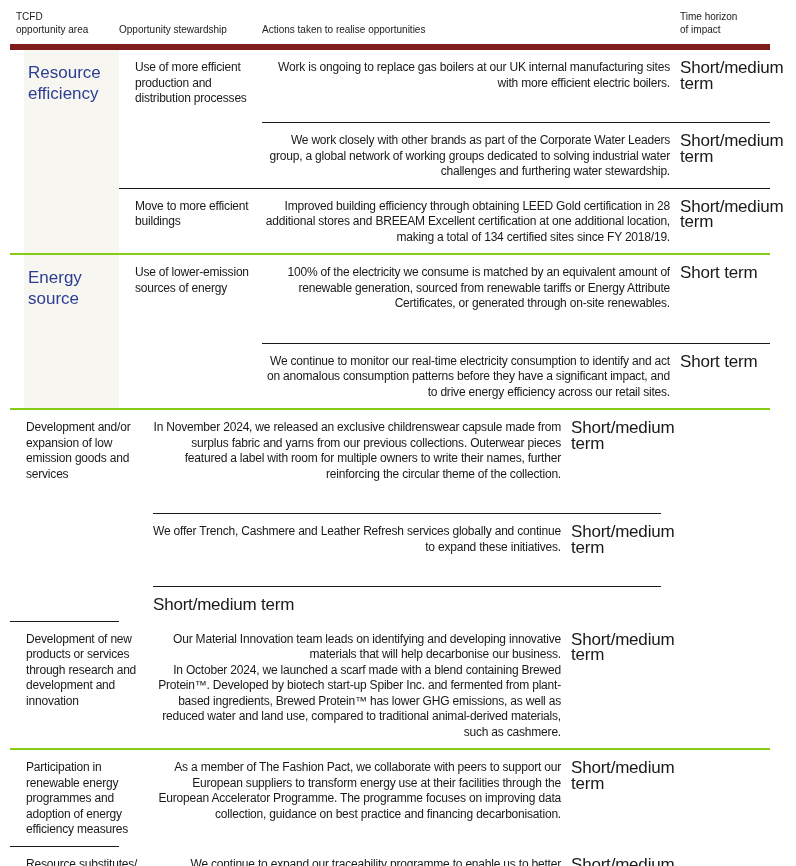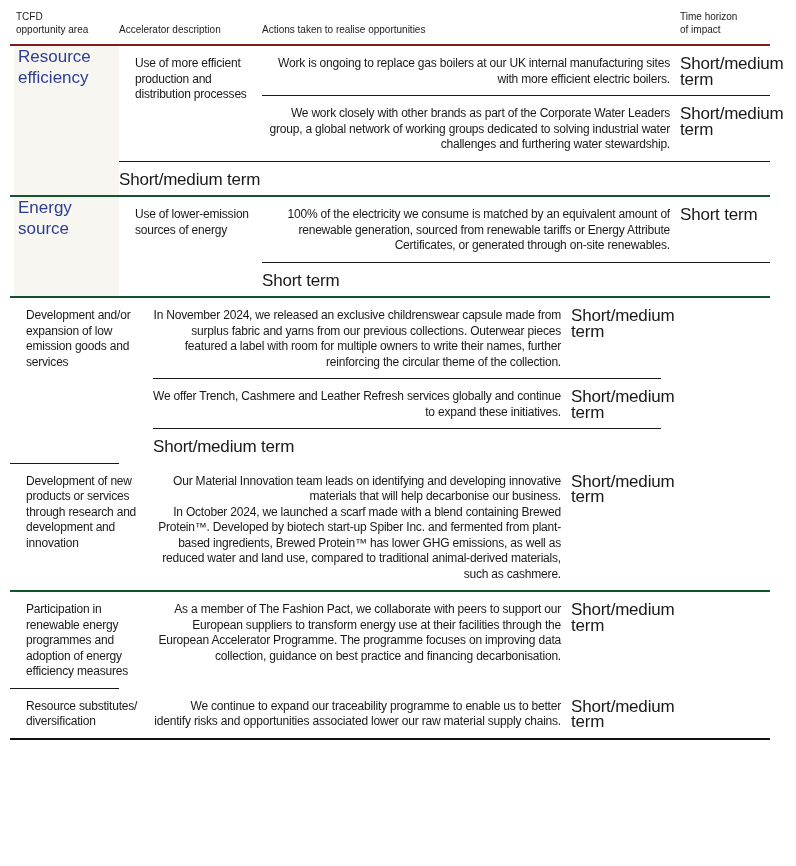--- a/index.html
+++ b/index.html
@@ -7,66 +7,66 @@
     width:796px;height:866px;background:#ffffff;overflow:hidden;
     font-family:"Liberation Sans","DejaVu Sans",sans-serif;
     color:#191919;
     -webkit-font-smoothing:antialiased;
   }
   .table{margin-left:10px;width:760px;}
   
   .header-row{
     display:grid;grid-template-columns:109px 143px 418px 90px;
     align-items:end;padding-top:10px;padding-bottom:8px;
-    border-bottom:2px solid #7f1d1d;
+    border-bottom:6px solid #7f1d1d;
   }
   .hcell{
     font-size:10px;line-height:13px;letter-spacing:0;color:#1a1a1a;
     white-space:pre-line;
   }
   .hcell.c1{padding-left:6px;}
   
   .section{display:grid;grid-template-columns:109px 1fr;}
-  .section + .section{border-top:2px solid #14532d;}
+  .section + .section{border-top:2px solid #84cc16;}
   .table{border-bottom:2px solid #111111;}
   .area-cell{
-    margin-left:4px;background:var(--col1-bg,#f8f6f1);
-    padding:0 4px 8px 4px;
+    margin-left:14px;background:var(--col1-bg,#f8f6f1);
+    padding:12px 4px 8px 4px;
     color:var(--area-color,#2b3e92);
     font-size:17px;line-height:21px;letter-spacing:0;
     white-space:pre-line;
   }
   .group{display:grid;grid-template-columns:143px 1fr;}
   .group + .group{border-top:1px solid #1a1a1a;}
   .desc-cell{
     padding:10px 8px 8px 16px;
     font-size:12px;line-height:15.5px;letter-spacing:-0.2px;
     white-space:pre-line;
   }
   .action-row{display:grid;grid-template-columns:418px 90px;}
-  .action-row + .action-row{border-top:1px solid #1a1a1a;}
+  .action-row + .action-row{border-top:1px solid #1a1a1a;margin-top:23px;}
   .action-text{
     padding:10px 10px 8px 0;
     font-size:12px;line-height:15.5px;letter-spacing:-0.2px;
     white-space:pre-line;
     text-align:right;
   }
   .horizon-cell{
     padding:10px 0 8px 0;
     font-size:17px;line-height:15.5px;letter-spacing:-0.2px;
   }
 </style>
 </head>
 <body style="--area-color: #2b3e92; --col1-bg: #f8f6f1;">
 
 <div class="table">
   <div class="header-row">
     <div class="hcell c1">TCFD
 opportunity area</div>
-    <div class="hcell">Accelerator description</div>
+    <div class="hcell">Opportunity stewardship</div>
     <div class="hcell">Actions taken to realise opportunities</div>
     <div class="hcell">Time horizon
 of impact</div>
   </div>
   <div>
       <div class="section">
         <div class="area-cell">Resource
 efficiency</div>
         <div class="groups">
           <div class="group">
@@ -76,40 +76,43 @@
                 <div class="action-text">Work is ongoing to replace gas boilers at our UK internal manufacturing sites with more efficient electric boilers.</div>
                 <div class="horizon-cell">Short/medium term</div>
               </div>
               <div class="action-row">
                 <div class="action-text">We work closely with other brands as part of the Corporate Water Leaders group, a global network of working groups dedicated to solving industrial water challenges and furthering water stewardship.</div>
                 <div class="horizon-cell">Short/medium term</div>
               </div>
             </div>
           </div>
           <div class="group">
+            <div class="desc-cell">Move to more efficient buildings</div>
             <div class="action-rows">
               <div class="action-row">
+                <div class="action-text">Improved building efficiency through obtaining LEED Gold certification in 28 additional stores and BREEAM Excellent certification at one additional location, making a total of 134 certified sites since FY 2018/19.</div>
                 <div class="horizon-cell">Short/medium term</div>
               </div>
             </div>
           </div>
         </div>
       </div>
       <div class="section">
         <div class="area-cell">Energy
 source</div>
         <div class="groups">
           <div class="group">
             <div class="desc-cell">Use of lower-emission sources of energy</div>
             <div class="action-rows">
               <div class="action-row">
                 <div class="action-text">100% of the electricity we consume is matched by an equivalent amount of renewable generation, sourced from renewable tariffs or Energy Attribute Certificates, or generated through on-site renewables.</div>
                 <div class="horizon-cell">Short term</div>
               </div>
               <div class="action-row">
+                <div class="action-text">We continue to monitor our real-time electricity consumption to identify and act on anomalous consumption patterns before they have a significant impact, and to drive energy efficiency across our retail sites.</div>
                 <div class="horizon-cell">Short term</div>
               </div>
             </div>
           </div>
         </div>
       </div>
       <div class="section">
         <div class="groups">
           <div class="group">
             <div class="desc-cell">Development and/or expansion of low emission goods and services</div>

